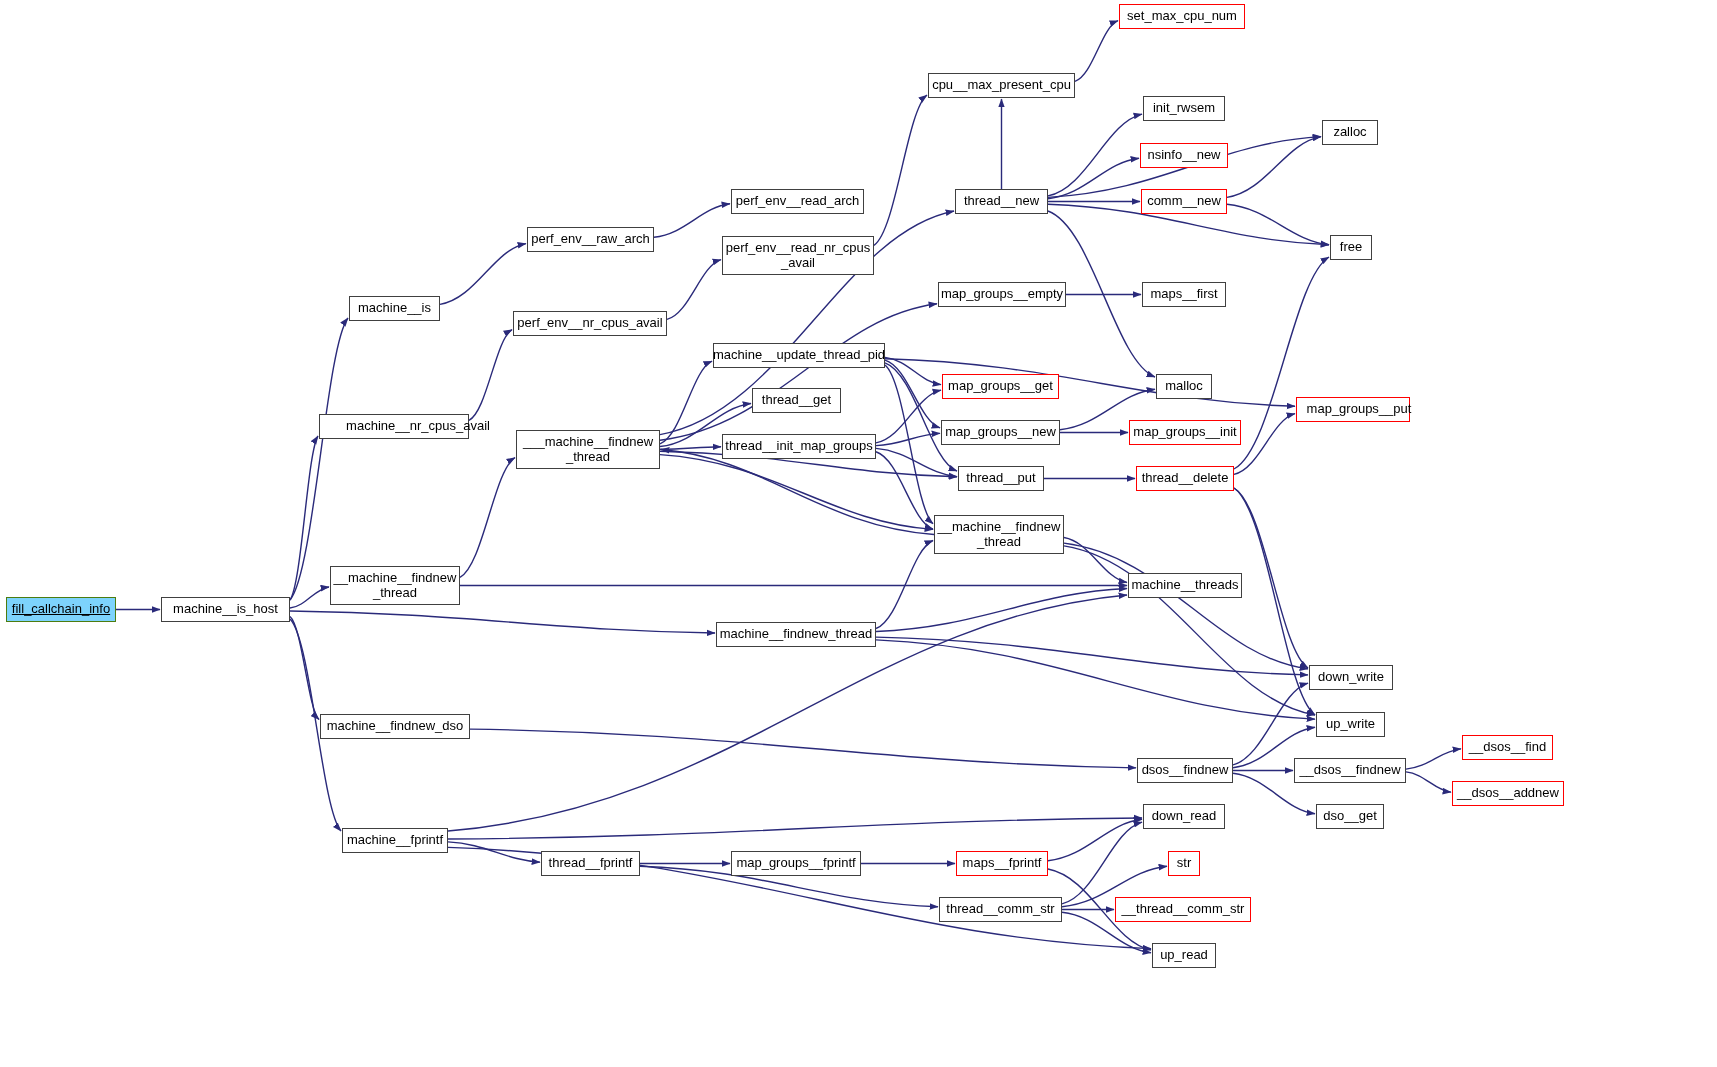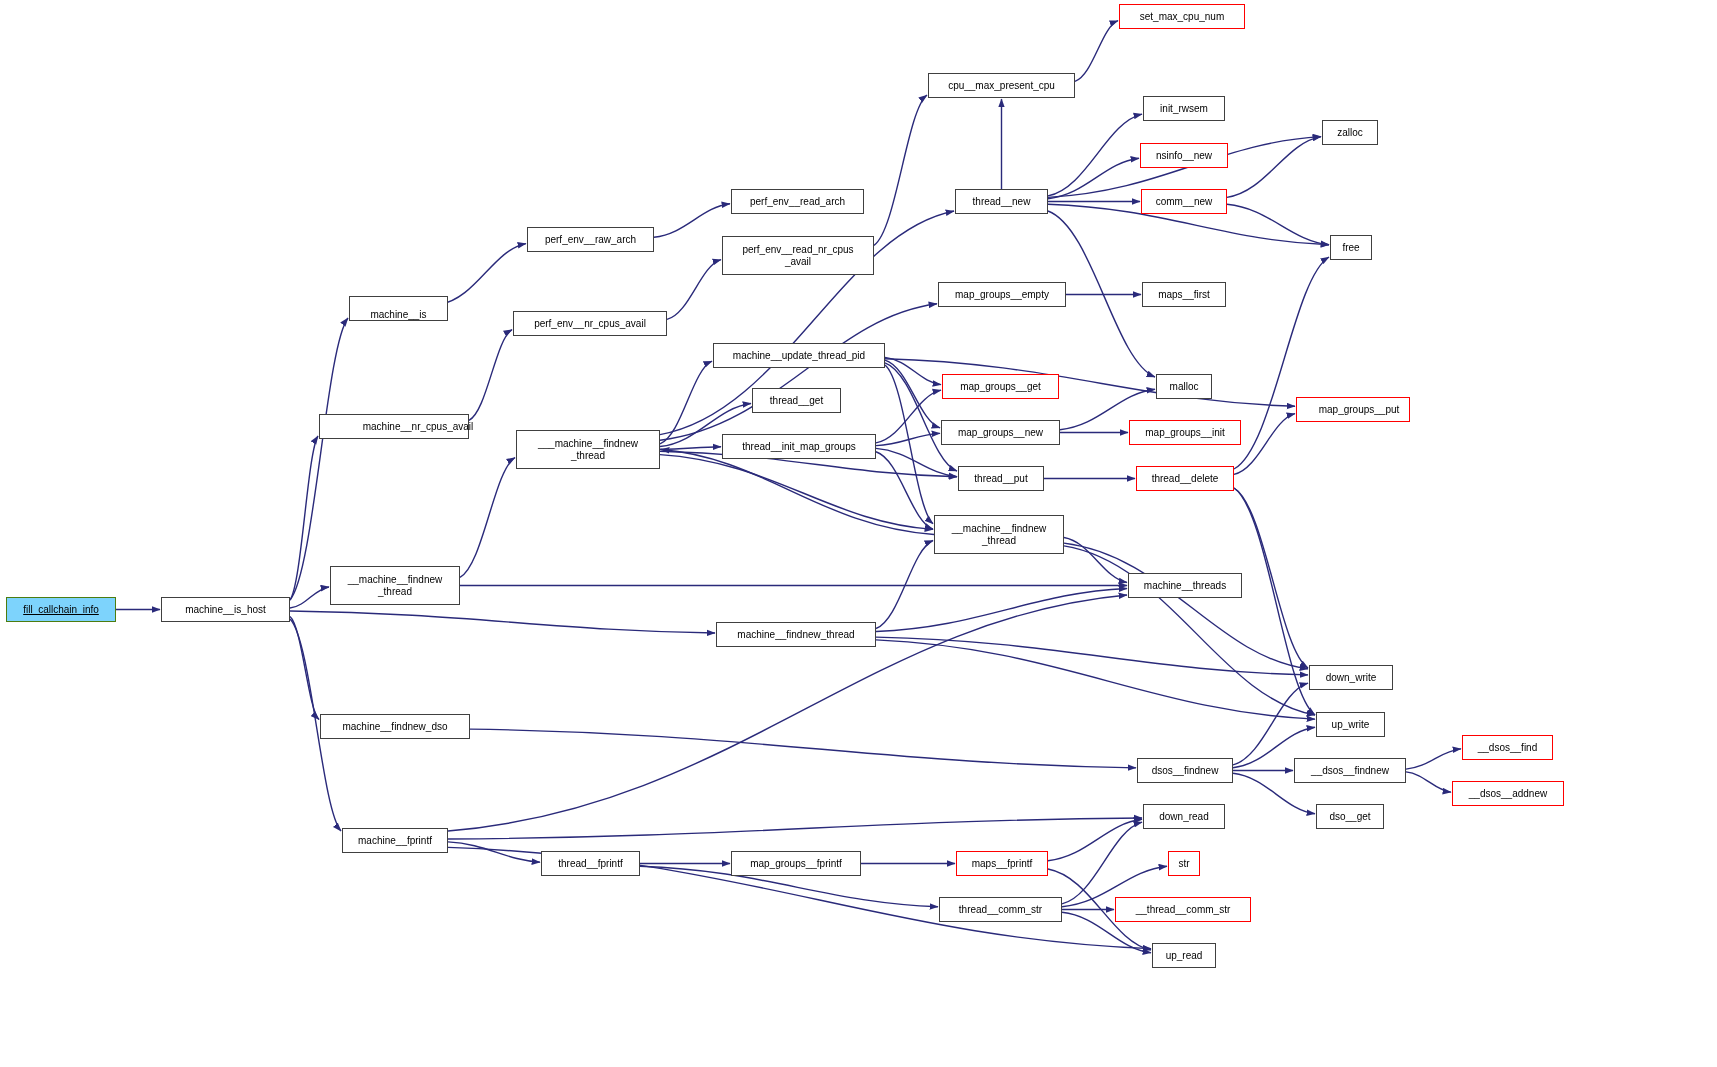--- a/index.html
+++ b/index.html
@@ -28,21 +28,21 @@
   .node {
     position: absolute;
     box-sizing: border-box;
     display: flex;
     align-items: center;
     justify-content: center;
     text-align: center;
     background: #ffffff;
     border: 1px solid #404040;
     color: #000000;
-    font-size: 10px;
+    font-size: 13px;
     line-height: 1.12;
     white-space: pre;
     letter-spacing: 0px;
     z-index: 5;
   }
   .node.red {
     border: 1px solid #ff0000;
   }
   .node.root {
     background: #7dd3fc;
@@ -139,21 +139,21 @@
         <path d="M1048,869.02 C1091.26,877.116 1111.86,941.884 1151,949.98" marker-end="url(#arrow)"></path>
         <path d="M1062,909.5 C1083.84,909.5 1094.24,909.5 1114,909.5" marker-end="url(#arrow)"></path>
         <path d="M1062,903.92 C1095.6,895.736 1111.6,830.264 1142,822.08" marker-end="url(#arrow)"></path>
         <path d="M1062,906.74 C1106.1,902.692 1127.1,870.308 1167,866.26" marker-end="url(#arrow)"></path>
         <path d="M1062,912.26 C1099.38,916.308 1117.18,948.692 1151,952.74" marker-end="url(#arrow)"></path>
       </g>
   </svg>
   <div id="node-layer">
       <div class="node root" style="left: 6px; top: 597px; width: 110px; height: 25px;"><span class="lbl">fill_callchain_info</span></div>
       <div class="node" style="left: 161px; top: 597px; width: 129px; height: 25px; text-align: right;"><span class="lbl">machine__is_host</span></div>
-      <div class="node" style="left: 349px; top: 296px; width: 99px; height: 25px; align-items: flex-end;"><span class="lbl">machine__is</span></div>
+      <div class="node" style="left: 349px; top: 296px; width: 91px; height: 25px;"><span class="lbl">machine__is</span></div>
       <div class="node" style="left: 319px; top: 414px; width: 150px; height: 25px; padding-left: 48px;"><span class="lbl">machine__nr_cpus_avail</span></div>
       <div class="node" style="left: 516px; top: 430px; width: 144px; height: 39px;"><span class="lbl">___machine__findnew
 _thread</span></div>
       <div class="node" style="left: 330px; top: 566px; width: 130px; height: 39px;"><span class="lbl">__machine__findnew
 _thread</span></div>
       <div class="node" style="left: 320px; top: 714px; width: 150px; height: 25px;"><span class="lbl">machine__findnew_dso</span></div>
       <div class="node" style="left: 342px; top: 828px; width: 106px; height: 25px;"><span class="lbl">machine__fprintf</span></div>
       <div class="node" style="left: 527px; top: 227px; width: 127px; height: 25px;"><span class="lbl">perf_env__raw_arch</span></div>
       <div class="node" style="left: 513px; top: 311px; width: 154px; height: 25px;"><span class="lbl">perf_env__nr_cpus_avail</span></div>
       <div class="node" style="left: 731px; top: 189px; width: 133px; height: 25px;"><span class="lbl">perf_env__read_arch</span></div>

